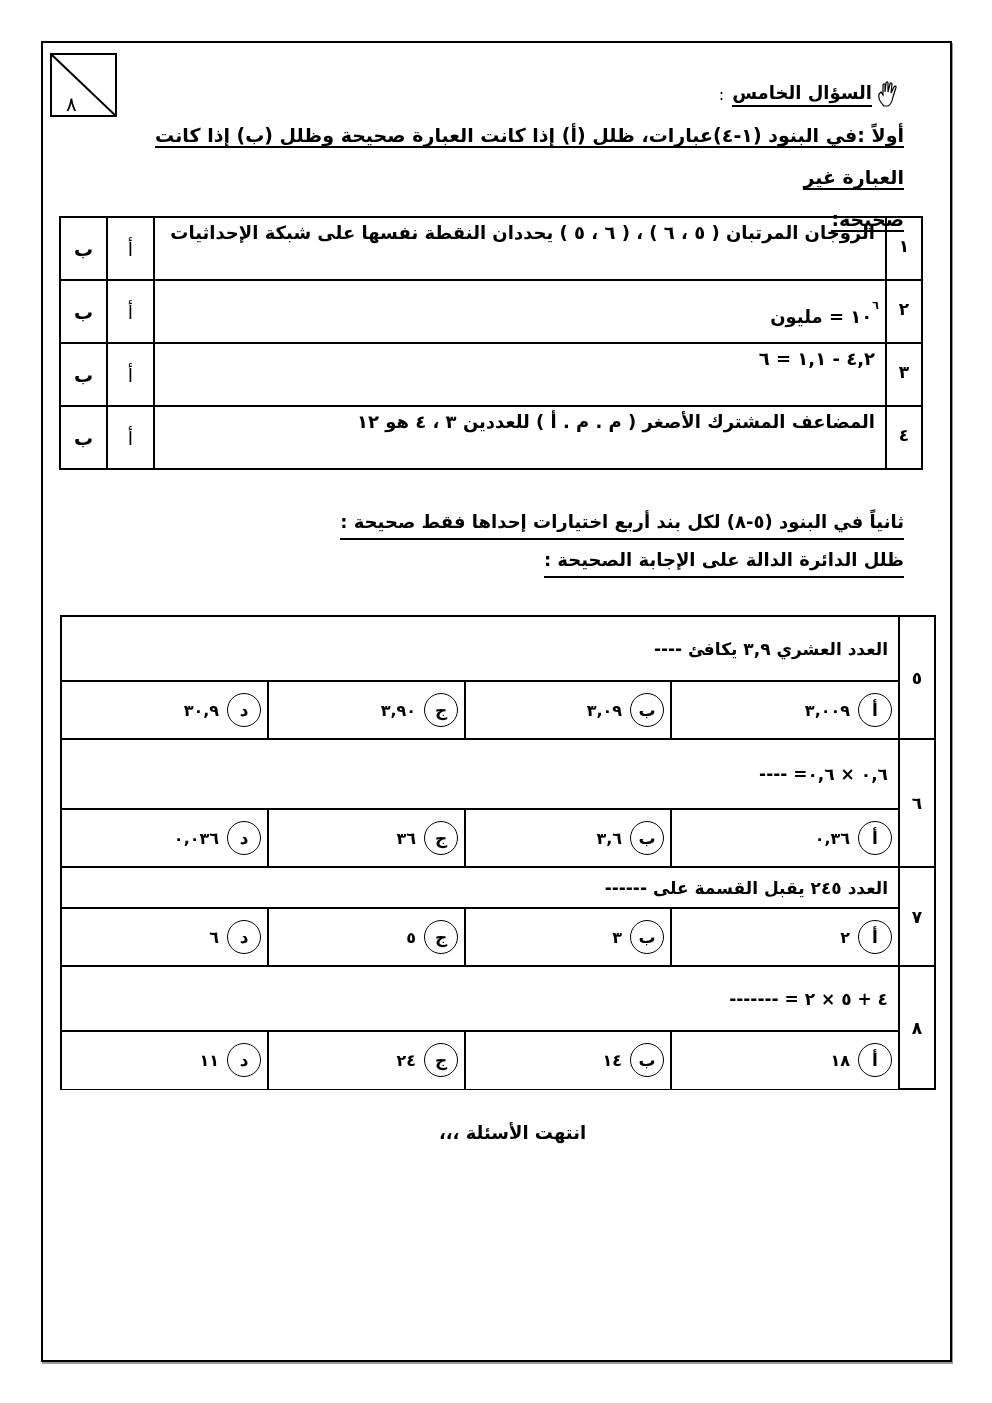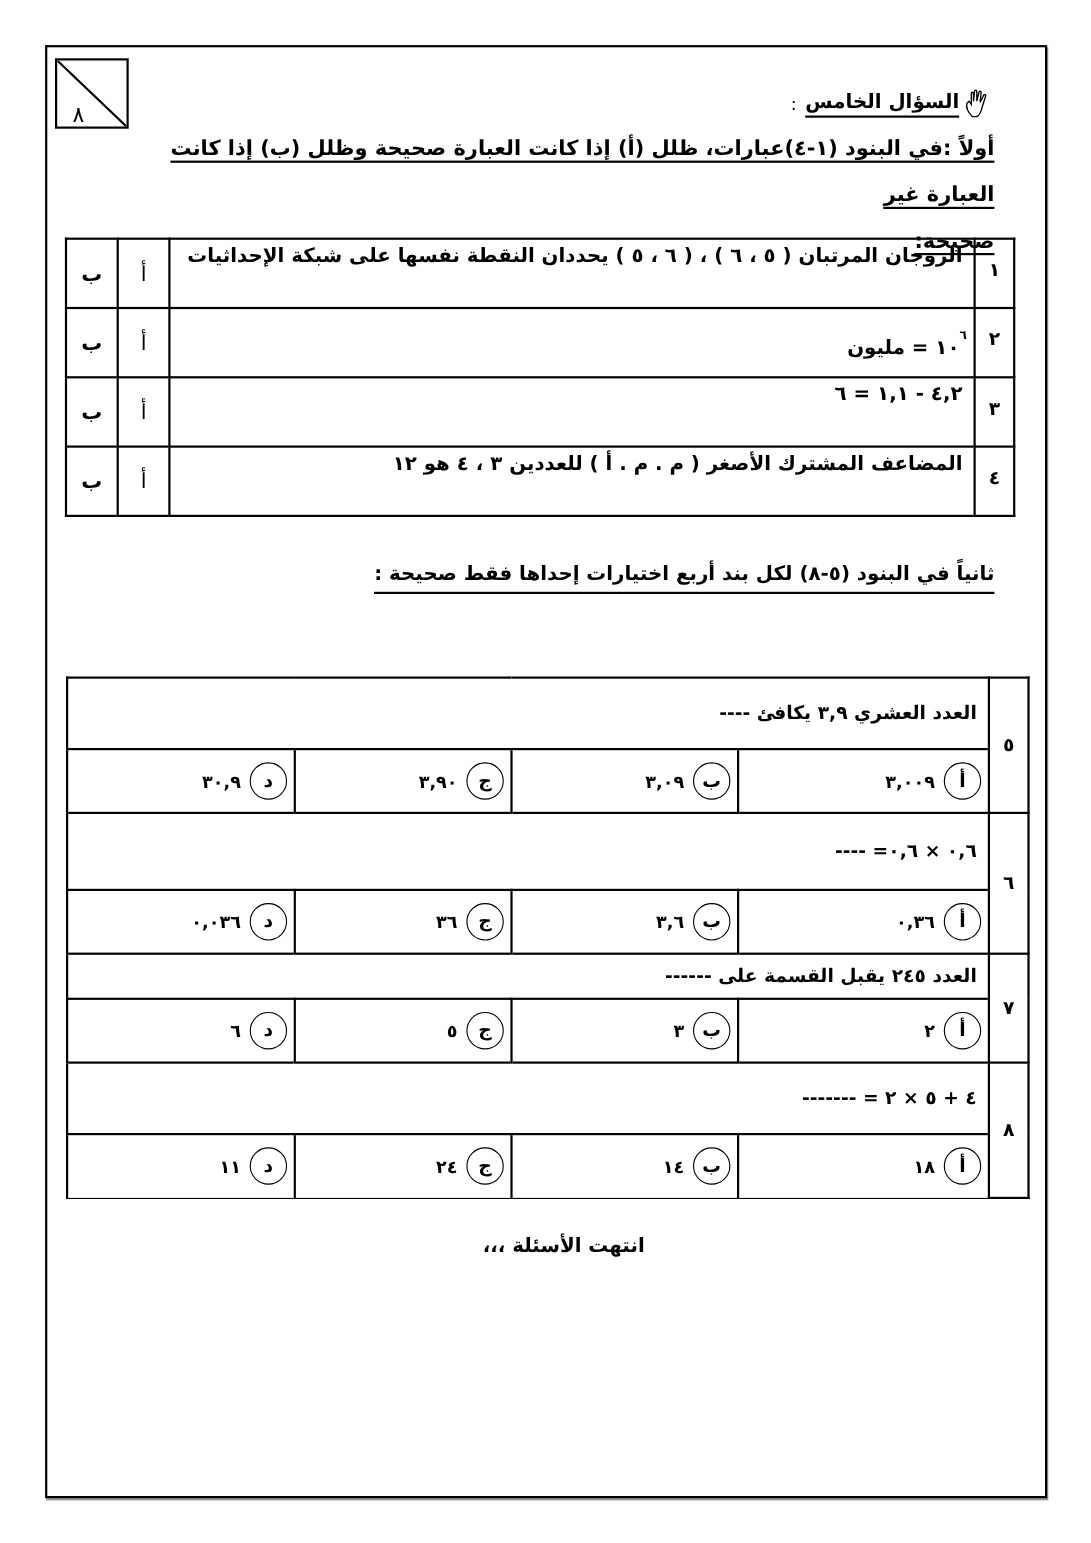--- a/index.html
+++ b/index.html
@@ -126,20 +126,21 @@
     <td class="num">٤</td>
     <td class="stmt">المضاعف المشترك الأصغر ( م . م . أ ) للعددين ٣ ، ٤ هو ١٢</td>
     <td class="opt">أ</td>
     <td class="opt b">ب</td>
   </tr>
 </tbody>
   </table>
 
 <div class="instr-2">
   <span class="line">ثانياً في البنود (٥-٨) لكل بند أربع اختيارات إحداها فقط صحيحة :</span>
+  <span class="line">ظلل الدائرة الدالة على الإجابة الصحيحة :</span>
 </div>
 
 <table class="mcq-table">
 
   <tbody>
       <tr>
     <td class="num" rowspan="2">٥</td>
     <td class="stem" colspan="4">العدد العشري ٣,٩ يكافئ ----</td>
   </tr>
   <tr class="options">

